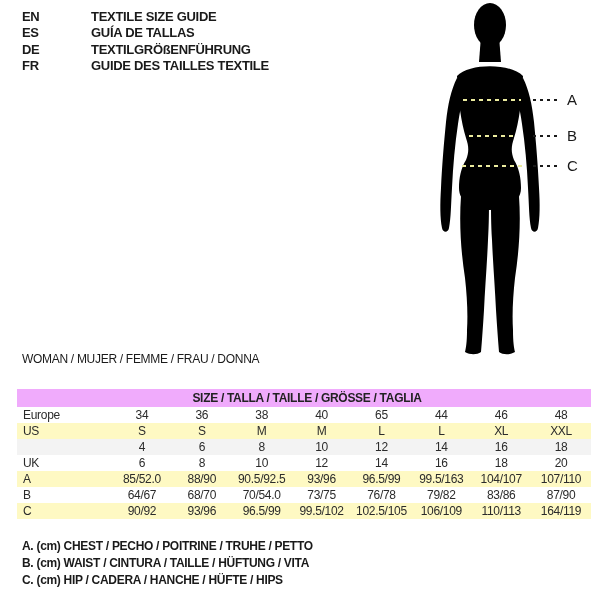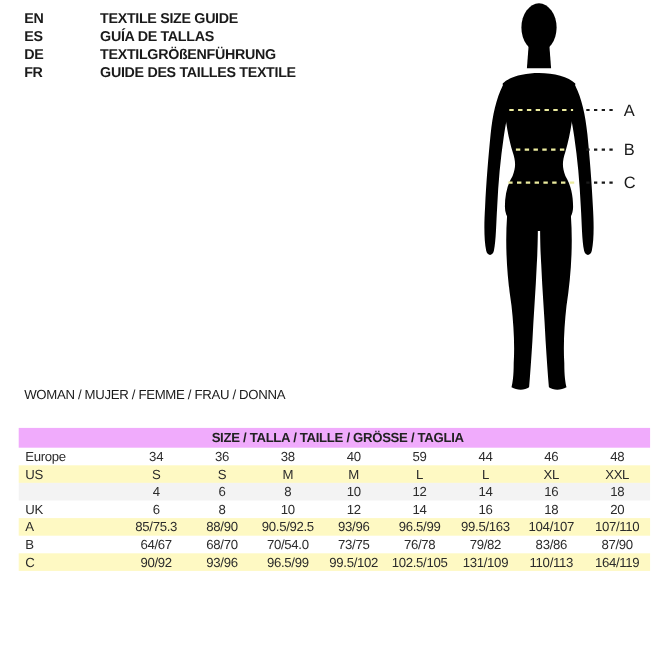--- a/index.html
+++ b/index.html
@@ -106,21 +106,21 @@
 
   <div class="size-table">
     <div class="t-header">SIZE / TALLA / TAILLE / GRÖSSE / TAGLIA</div>
     <div>
         <div class="t-row">
           <span class="t-label">Europe</span>
           <span class="t-cell">34</span>
           <span class="t-cell">36</span>
           <span class="t-cell">38</span>
           <span class="t-cell">40</span>
-          <span class="t-cell">59</span>
+          <span class="t-cell">65</span>
           <span class="t-cell">44</span>
           <span class="t-cell">46</span>
           <span class="t-cell">48</span>
         </div>
         <div class="t-row shade">
           <span class="t-label">US</span>
           <span class="t-cell">S</span>
           <span class="t-cell">S</span>
           <span class="t-cell">M</span>
           <span class="t-cell">M</span>
@@ -146,21 +146,21 @@
           <span class="t-cell">8</span>
           <span class="t-cell">10</span>
           <span class="t-cell">12</span>
           <span class="t-cell">14</span>
           <span class="t-cell">16</span>
           <span class="t-cell">18</span>
           <span class="t-cell">20</span>
         </div>
         <div class="t-row shade">
           <span class="t-label">A</span>
-          <span class="t-cell">85/75.3</span>
+          <span class="t-cell">85/52.0</span>
           <span class="t-cell">88/90</span>
           <span class="t-cell">90.5/92.5</span>
           <span class="t-cell">93/96</span>
           <span class="t-cell">96.5/99</span>
           <span class="t-cell">99.5/163</span>
           <span class="t-cell">104/107</span>
           <span class="t-cell">107/110</span>
         </div>
         <div class="t-row">
           <span class="t-label">B</span>
@@ -173,21 +173,26 @@
           <span class="t-cell">83/86</span>
           <span class="t-cell">87/90</span>
         </div>
         <div class="t-row shade">
           <span class="t-label">C</span>
           <span class="t-cell">90/92</span>
           <span class="t-cell">93/96</span>
           <span class="t-cell">96.5/99</span>
           <span class="t-cell">99.5/102</span>
           <span class="t-cell">102.5/105</span>
-          <span class="t-cell">131/109</span>
+          <span class="t-cell">106/109</span>
           <span class="t-cell">110/113</span>
           <span class="t-cell">164/119</span>
         </div>
       </div>
   </div>
 
+  <div class="legend">
+      <div class="lg-row">A. (cm) CHEST / PECHO / POITRINE / TRUHE / PETTO</div>
+      <div class="lg-row">B. (cm) WAIST / CINTURA / TAILLE / HÜFTUNG / VITA</div>
+      <div class="lg-row">C. (cm) HIP / CADERA / HANCHE / HÜFTE / HIPS</div>
+    </div>
 
 </div>
 
 </body></html>

